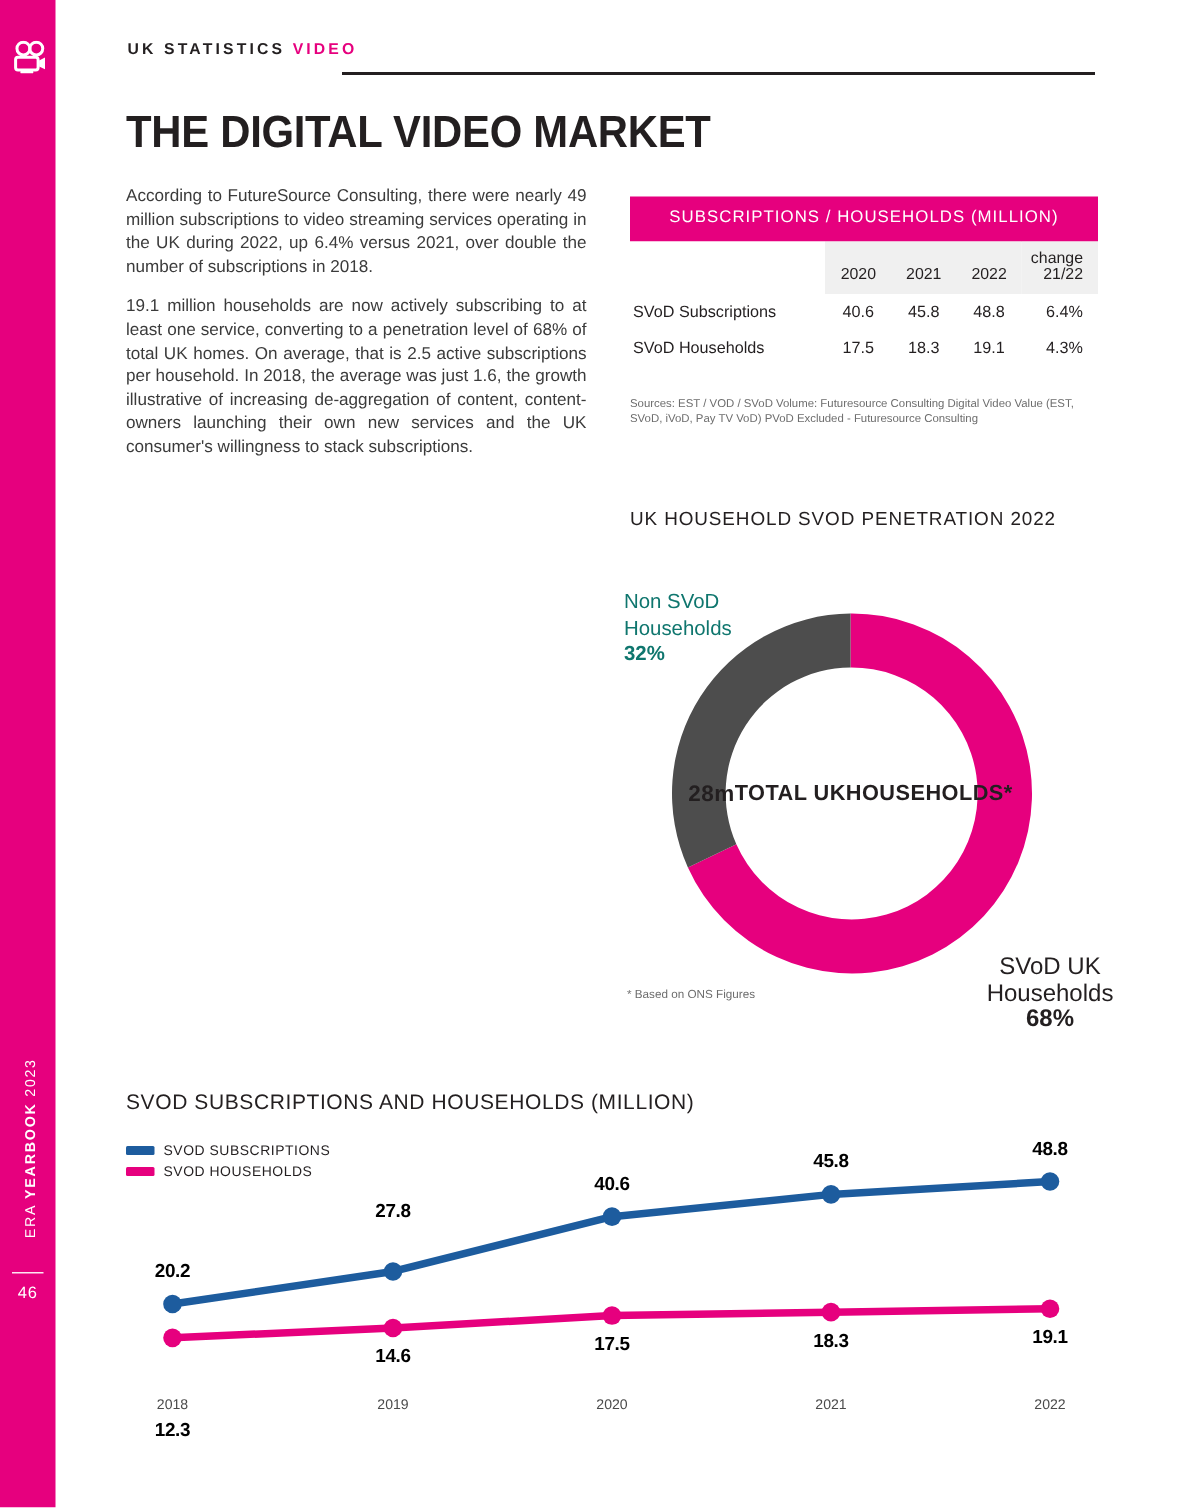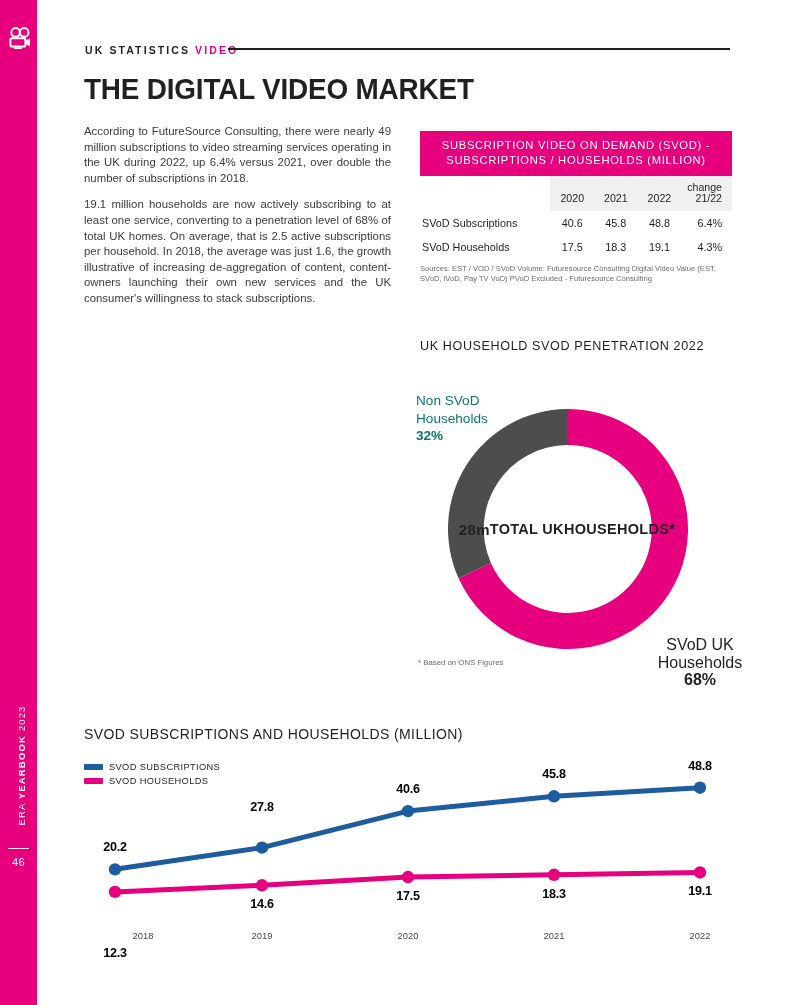--- a/index.html
+++ b/index.html
@@ -30,21 +30,21 @@
   .rail-divider{
     position:absolute;left:8px;top:848px;width:21px;height:1px;background:#fff;opacity:.9;
   }
   .rail-page{
     position:absolute;left:0;top:856px;width:37px;text-align:center;
     color:#fff;font-size:11px;letter-spacing:.5px;
   }
 
   
   .kicker{
-    position:absolute;left:85px;top:44px;
+    position:absolute;left:85px;top:27px;
     font-size:10.5px;letter-spacing:2.1px;font-weight:600;color:#231f20;
     white-space:nowrap;
   }
   .kicker .hl{color:var(--pink);font-weight:700;}
   .kicker-rule{
     position:absolute;left:228px;top:48px;width:502px;height:1.6px;background:#231f20;
   }
   h1.title{
     position:absolute;left:84px;top:74px;margin:0;
     font-size:30px;line-height:1;font-weight:700;
@@ -166,21 +166,20 @@
   <div class="kicker-rule"></div>
   <h1 class="title">THE DIGITAL VIDEO MARKET</h1>
 
   <div class="copy">
     <p>According to FutureSource Consulting, there were nearly 49 million subscriptions to video streaming services operating in the UK during 2022, up 6.4% versus 2021, over double the number of subscriptions in 2018.</p>
     <p>19.1 million households are now actively subscribing to at least one service, converting to a penetration level of 68% of total UK homes. On average, that is 2.5 active subscriptions per household. In 2018, the average was just 1.6, the growth illustrative of increasing de-aggregation of content, content-owners launching their own new services and the UK consumer's willingness to stack subscriptions.</p>
   </div>
 
   <div class="tbl">
     <div class="tbl-head">
-      <div>SUBSCRIPTION VIDEO ON DEMAND (SVOD) -</div>
       <div>SUBSCRIPTIONS / HOUSEHOLDS (MILLION)</div>
     </div>
     <table class="grid">
       <thead>
         <tr>
           <th class="lbl" style="width:42%"></th>
           <th style="width:14%">2020</th>
           <th style="width:14%">2021</th>
           <th style="width:14%">2022</th>
           <th class="chg" style="width:16%">
@@ -261,21 +260,21 @@
       <circle cx="640" cy="35.69818181818184" r="6.2" fill="#1d5c9e"></circle>
       <polyline points="55,139.8890909090909 202,133.32363636363635 348,125.04545454545455 494,122.76181818181817 640,120.47818181818181" fill="none" stroke="#e6007e" stroke-width="5" stroke-linecap="round" stroke-linejoin="round"></polyline>
       <circle cx="55" cy="139.8890909090909" r="6.2" fill="#e6007e"></circle>
       <circle cx="202" cy="133.32363636363635" r="6.2" fill="#e6007e"></circle>
       <circle cx="348" cy="125.04545454545455" r="6.2" fill="#e6007e"></circle>
       <circle cx="494" cy="122.76181818181817" r="6.2" fill="#e6007e"></circle>
       <circle cx="640" cy="120.47818181818181" r="6.2" fill="#e6007e"></circle>
     </svg>
 
   <div class="lc-axis" id="line-chart-axis">
-      <span style="left: 55px; margin-left: 28px;">2018</span>
+      <span style="left: 55px;">2018</span>
       <span style="left: 202px;">2019</span>
       <span style="left: 348px;">2020</span>
       <span style="left: 494px;">2021</span>
       <span style="left: 640px;">2022</span>
     </div>
   <div id="line-chart-labels">
       <div class="dl" style="left: 115px; top: 840.338px;">20.2</div>
       <div class="dl" style="left: 262px; top: 789px; margin-top: 11px;">27.8</div>
       <div class="dl" style="left: 408px; top: 782.105px;">40.6</div>
       <div class="dl" style="left: 554px; top: 767.262px;">45.8</div>

